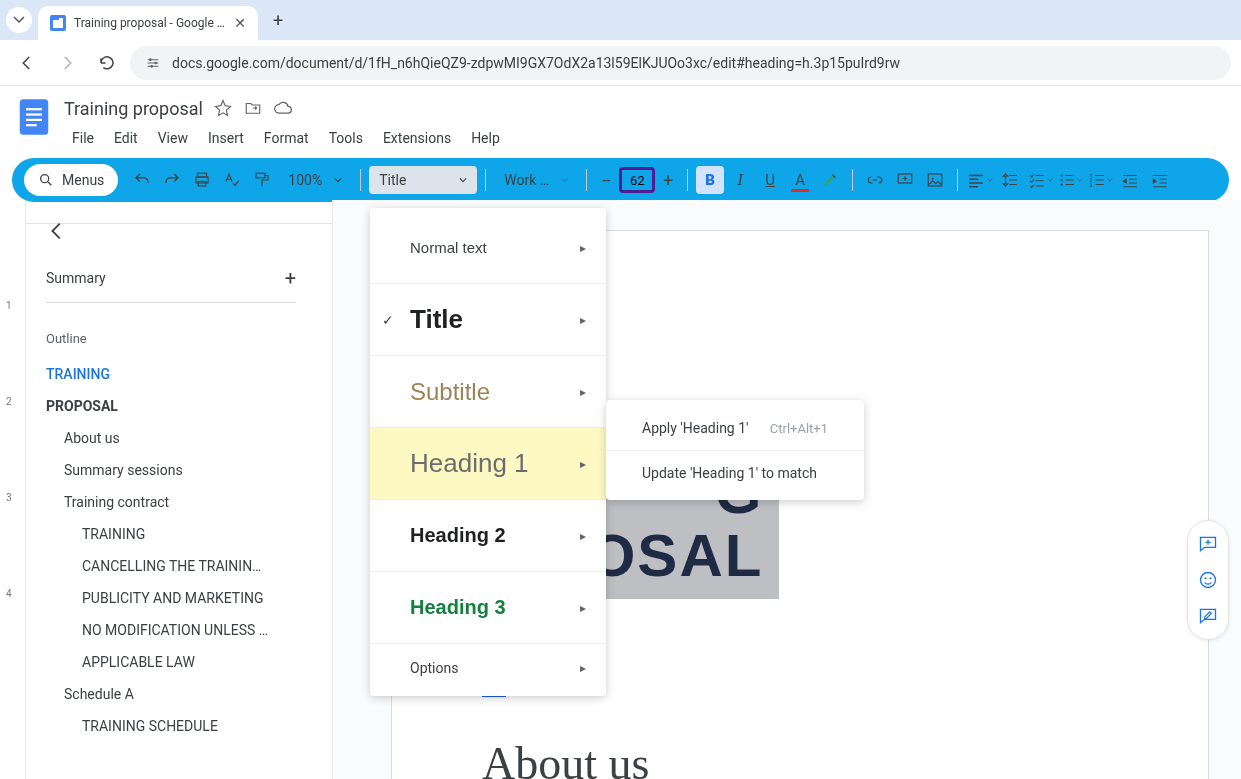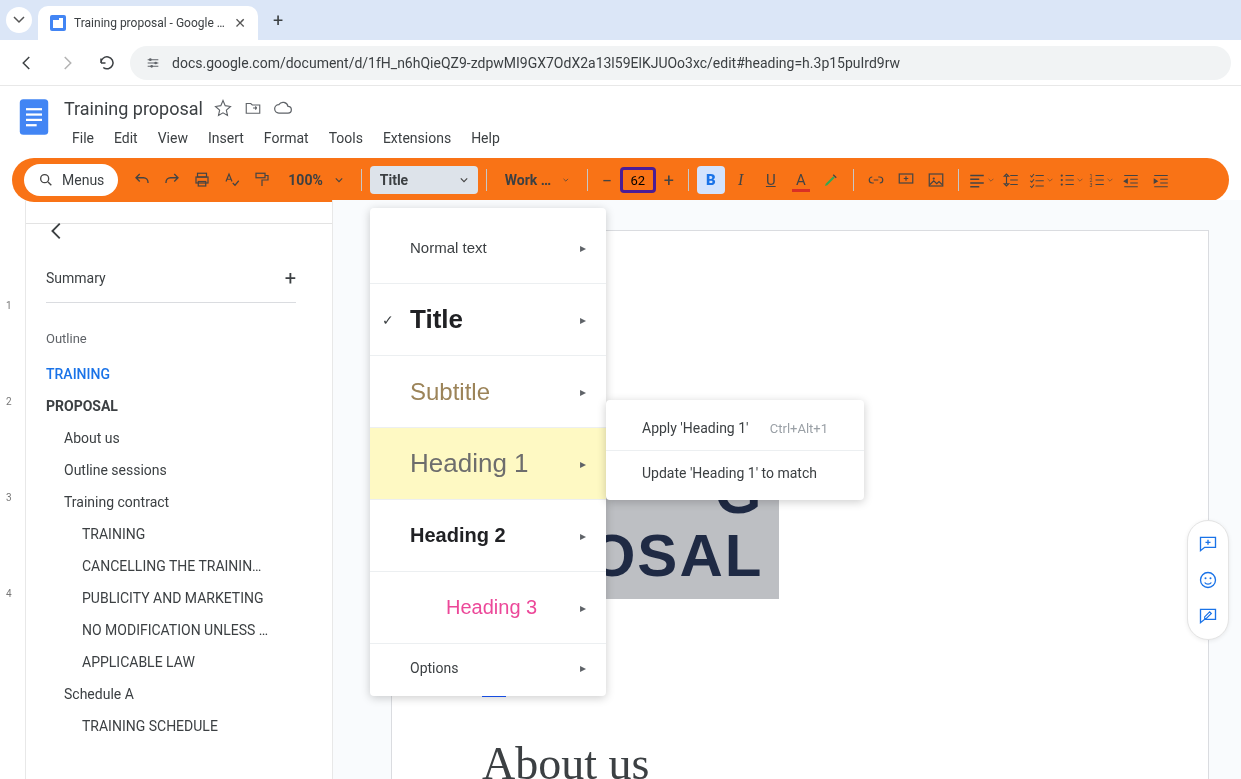--- a/index.html
+++ b/index.html
@@ -28,26 +28,26 @@
   .docs-logo { width:36px; height:46px; display:flex; align-items:center; justify-content:center; }
   .docs-logo svg { width:32px; height:40px; }
   .title-block { flex:1; }
   .title-row { display:flex; align-items:center; gap:10px; height:28px; }
   .doc-title { font-size:18px; color:#3c4043; }
   .tiny-icon { width:20px; height:20px; display:flex; align-items:center; justify-content:center; color:#5f6368; font-size:16px; }
   .menubar { display:flex; gap:4px; margin-top:4px; }
   .menu-item { font-size:14px; color:#3c4043; padding: 4px 8px; border-radius:4px; }
 
   
-  .toolbar { margin: 8px 12px 0 12px; background:#f97316; border-radius:24px; height:44px; display:flex; align-items:center; padding: 0 12px; gap:2px; }
+  .toolbar { margin: 8px 12px 0 12px; background:#0ea5e9; border-radius:24px; height:44px; display:flex; align-items:center; padding: 0 12px; gap:2px; }
   .search-menus { background:#fff; border-radius:18px; height:32px; display:flex; align-items:center; padding:0 14px; gap:8px; font-size:14px; color:#3c4043; margin-right:8px; }
   .tb-icon { width:28px; height:28px; display:flex; align-items:center; justify-content:center; color:#444; border-radius:4px; position:relative; }
   .tb-icon.active { background:#d3e3fd; color:#1a73e8; }
   .tb-sep { width:1px; height:22px; background:#c7c7c7; margin:0 6px; }
-  .tb-combo { height:28px; border-radius:4px; display:flex; align-items:center; padding:0 10px; gap:12px; font-size:14px; color:#3c4043; min-width:80px; justify-content:space-between;font-weight:bold; }
+  .tb-combo { height:28px; border-radius:4px; display:flex; align-items:center; padding:0 10px; gap:12px; font-size:14px; color:#3c4043; min-width:80px; justify-content:space-between; }
   .tb-combo.open { background:#dde3ea; }
   .tb-combo.ow { overflow:hidden; white-space:nowrap; }
   .zoom-text { font-size:14px; color:#3c4043; }
   .font-size-box { width:36px; height:26px; border:3px solid #4c1d95; border-radius:4px; display:flex; align-items:center; justify-content:center; font-size:13px; }
   .plusminus { width:22px; font-size:18px; color:#444; text-align:center; }
   .color-bar { position:absolute; bottom:2px; left:5px; right:5px; height:3px; }
   .red { background:#d93025; }
 
   
   .ruler { height:18px; border-bottom:1px solid #e3e3e3; background:#fff; position:relative; margin-top:4px; font-size:10px; color:#777; }
@@ -88,21 +88,21 @@
   .style-row.hover { background:#fef9c3;gap:14px; }
   .style-row.options { height:48px; font-size:14px; color:#3c4043; }
   .check { position:absolute; left:12px; font-size:14px; color:#3c4043; }
   .style-label { font-family: Arial, sans-serif; }
   .arrow { font-size:12px; color:#5f6368; }
   .s-normal { font-size:15px; color:#3c4043; }
   .s-title { font-size:26px; font-weight:900; color:#202124; }
   .s-subtitle { font-size:24px; color:#9c8459; font-weight:400; }
   .s-h1 { font-size:26px; color:#6d6d6d; font-weight:300; }
   .s-h2 { font-size:20px; color:#202124; font-weight:700; }
-  .s-h3 { font-size:20px; color:#ec4899; font-weight:400;margin-left:36px; }
+  .s-h3 { font-size:20px; color:#15803d; font-weight:700; }
 
   
   .submenu { position:absolute; left:606px; top:400px; width:258px; background:#fff; border-radius:4px; box-shadow:0 2px 10px rgba(0,0,0,.2); z-index:60; padding:6px 0; }
   .sub-row { height:44px; display:flex; align-items:center; justify-content:space-between; padding:0 36px; font-size:14px; color:#3c4043; }
   .sub-row + .sub-row { border-top:1px solid #eceff1; }
   .shortcut { color:#9aa0a6; font-size:13px; }
 
   
   .float-col { position:absolute; right:12px; top:520px; width:42px; background:#fff; border:1px solid #e4e4e4; border-radius:22px; display:flex; flex-direction:column; align-items:center; padding:6px 0; gap:2px; box-shadow:0 1px 4px rgba(0,0,0,.08); }
   .float-btn { width:34px; height:34px; display:flex; align-items:center; justify-content:center; color:#1a73e8; font-size:18px; }
@@ -384,21 +384,21 @@
     </span>
     <div class="summary-row">
       <span>Summary</span>
       <span class="summary-add">+</span>
     </div>
     <div class="outline-label">Outline</div>
     <div id="outline-list">
         <div class="ol-item active">TRAINING</div>
         <div class="ol-item bold">PROPOSAL</div>
         <div class="ol-item ind1">About us</div>
-        <div class="ol-item ind1">Outline sessions</div>
+        <div class="ol-item ind1">Summary sessions</div>
         <div class="ol-item ind1">Training contract</div>
         <div class="ol-item ind2">TRAINING</div>
         <div class="ol-item ind2">CANCELLING THE TRAININ…</div>
         <div class="ol-item ind2">PUBLICITY AND MARKETING</div>
         <div class="ol-item ind2">NO MODIFICATION UNLESS …</div>
         <div class="ol-item ind2">APPLICABLE LAW</div>
         <div class="ol-item ind1">Schedule A</div>
         <div class="ol-item ind2">TRAINING SCHEDULE</div>
       </div>
   </div>

